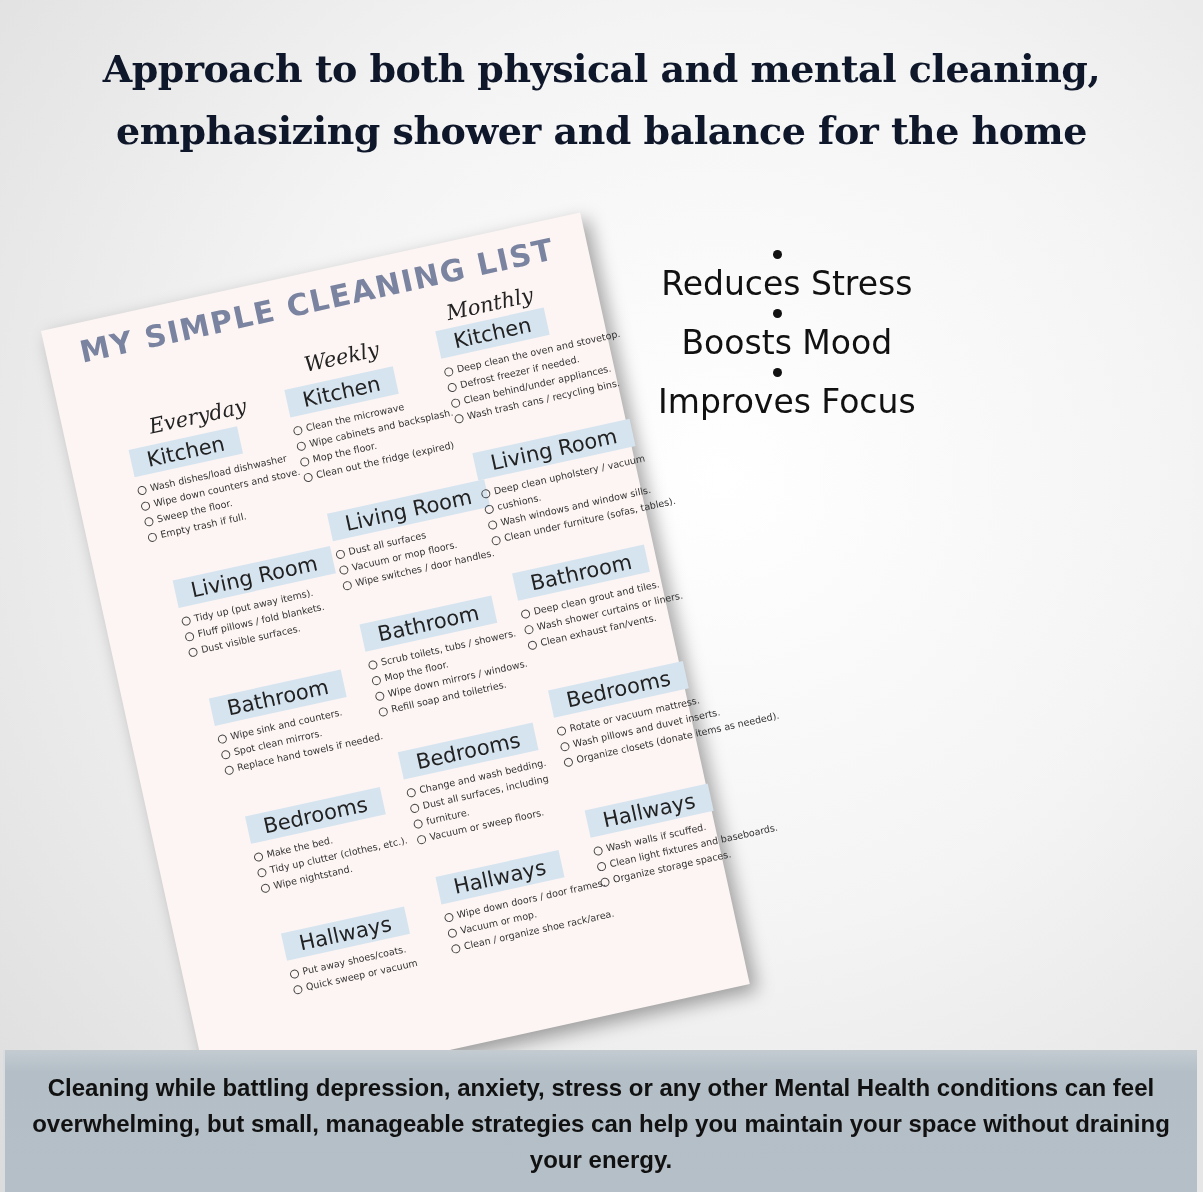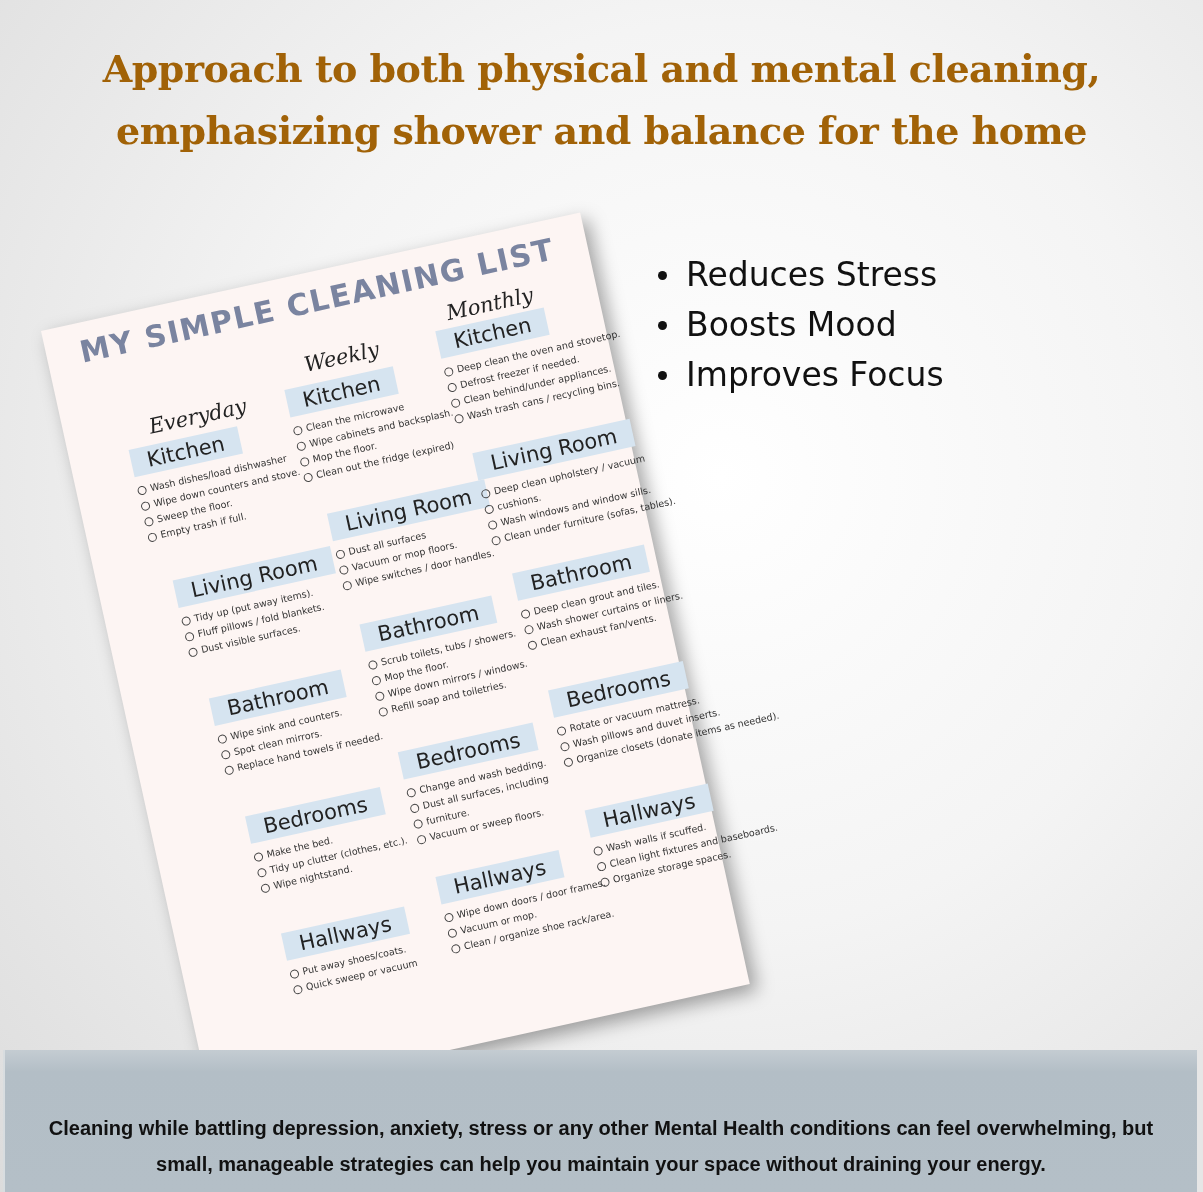--- a/index.html
+++ b/index.html
@@ -4,28 +4,28 @@
   <style>
     html, body { margin: 0; padding: 0; }
     body {
       width: 1203px; height: 1192px; overflow: hidden; position: relative;
       background: radial-gradient(ellipse at 60% 40%, #ffffff 0%, #f4f4f4 45%, #dcdcdc 100%);
       font-family: "DejaVu Sans", sans-serif;
     }
     .headline {
       position: absolute; left: 40px; right: 40px; top: 38px;
       text-align: center; font-family: "DejaVu Serif", serif; font-weight: bold;
-      font-size: 38px; line-height: 62px; color: #a16207; letter-spacing: -0.5px;
+      font-size: 38px; line-height: 62px; color: #0f172a; letter-spacing: -0.5px;
     }
     .benefits {
       position: absolute; left: 658px; top: 250px; margin: 0; padding: 0; list-style: none;
     }
     .benefits li {
       font-family: "DejaVu Sans", sans-serif; font-size: 33px; line-height: 50px; color: #111;
-      display: flex; align-items: center; white-space: nowrap;
+      display: flex; align-items: center; white-space: nowrap; flex-direction: column;
     }
     .benefits .dot {
       width: 9px; height: 9px; border-radius: 50%; background: #111; display: inline-block;
       margin-right: 19px; flex: none;
     }
     .page {
       position: absolute; left: 41px; top: 331px; width: 552px; height: 790px;
       background: #fdf5f3; transform-origin: 0 0; transform: rotate(-12.4deg);
       box-shadow: 6px 8px 18px rgba(0,0,0,0.35);
     }
@@ -54,22 +54,22 @@
     .banner {
       position: absolute; left: 3px; right: 6px; top: 1050px; bottom: 0;
       background: linear-gradient(#c4ccd2 0px, #b3bec6 22px, #b4bfc7 100%);
       border-left: 2px solid #d8dde0;
     }
     .banner-edge {
       position: absolute; right: 0; top: 1050px; bottom: 0; width: 6px; background: #e6e6e6;
     }
     .banner-text {
       position: absolute; left: 20px; right: 20px; top: 20px; text-align: center;
-      font-family: "Liberation Sans", sans-serif; font-weight: bold; font-size: 20px;
-      line-height: 36px; color: #111; margin-top: 40px;
+      font-family: "Liberation Sans", sans-serif; font-weight: bold; font-size: 24px;
+      line-height: 36px; color: #111;
     }
   </style>
 </head>
 <body>
 
 <div class="headline">
   <div>Approach to both physical and mental cleaning,</div>
   <div>emphasizing shower and balance for the home</div>
 </div>
 

